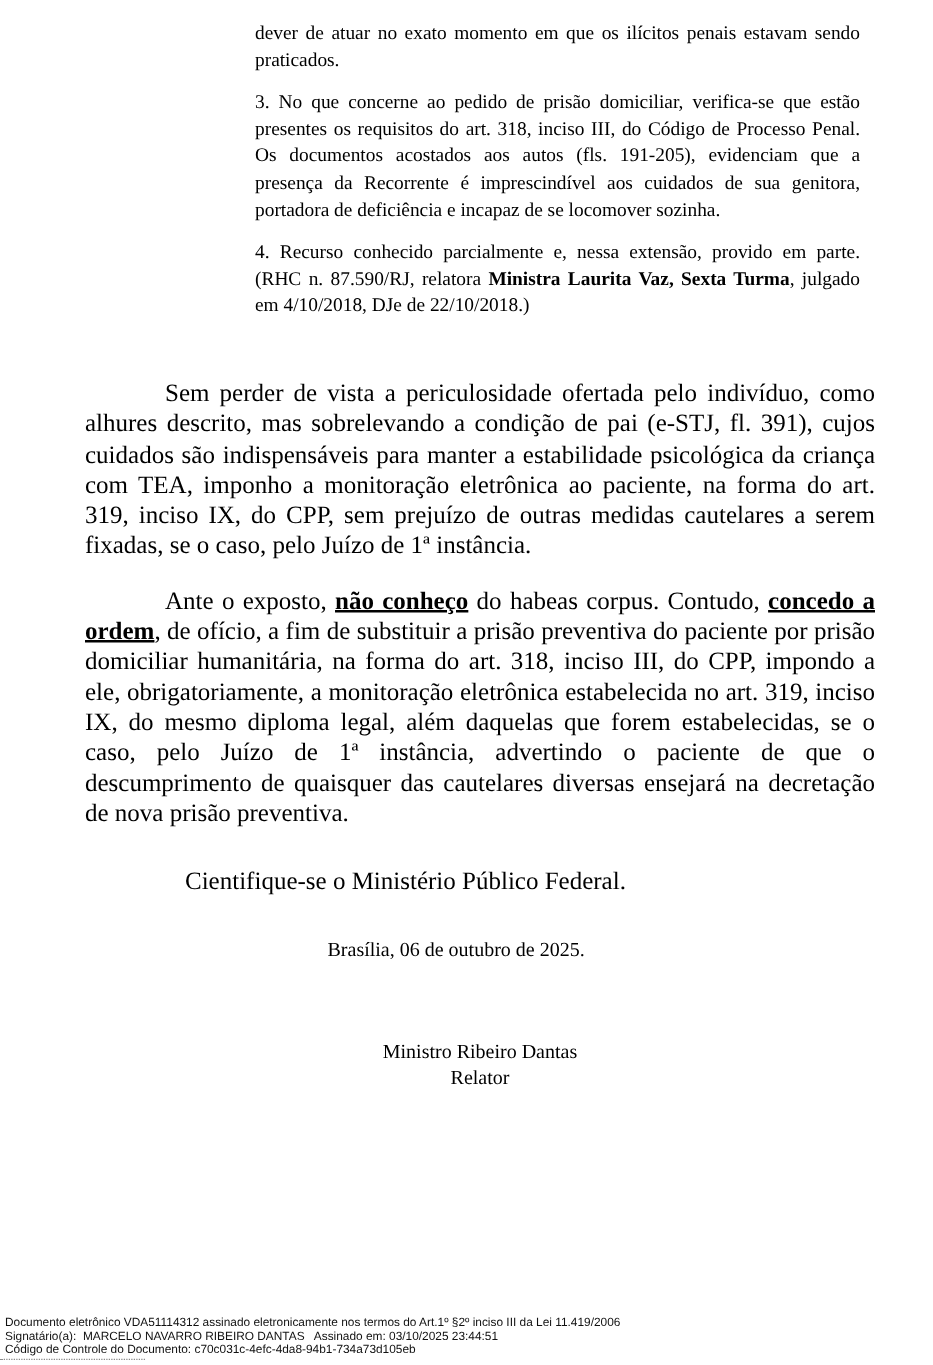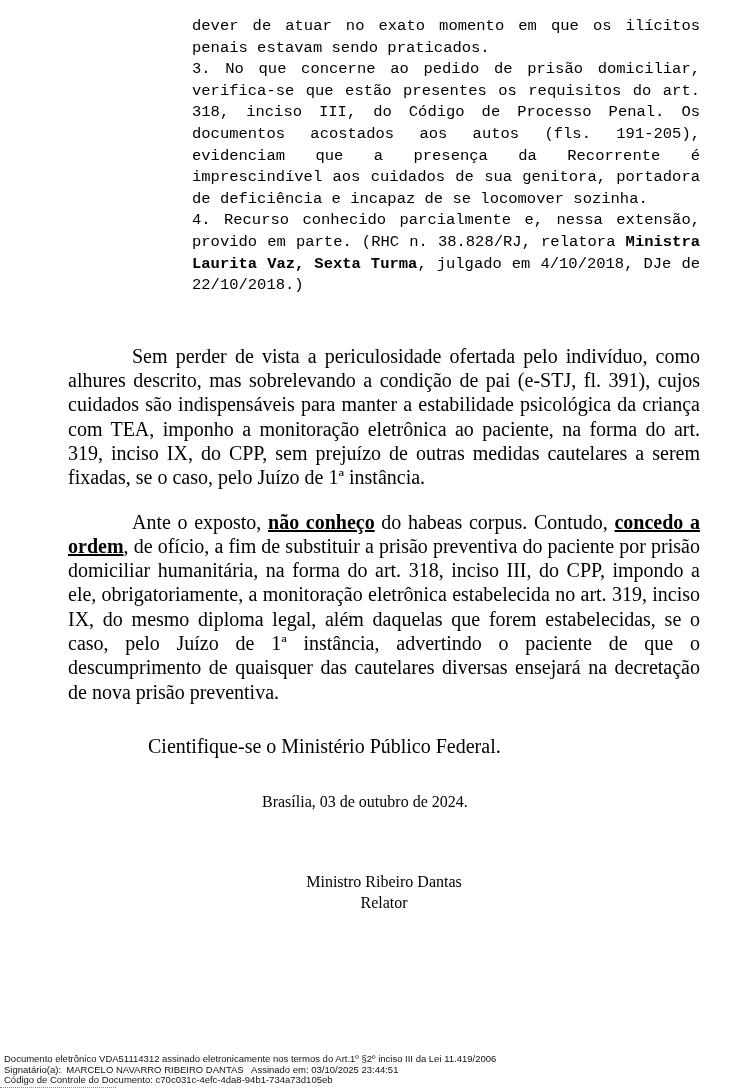--- a/index.html
+++ b/index.html
@@ -16,21 +16,21 @@
     left: 68px; top: 0;
     width: 632px;
   }
   
   .quote {
     margin: 16px 0 0 124px;
     font-size: 15.5px;
     line-height: 21.6px;
     text-align: justify;
   }
-  .quote p { margin: 0; font-family: Liberation Mono, monospace; }
+  .quote p { margin: 12px; }
   
   .body-para {
     font-size: 20px;
     line-height: 24.3px;
     text-align: justify;
     margin: 0;
   }
   .indent-64 { text-indent: 64px; }
   .indent-80 { text-indent: 80px; }
   .mt-para1 { margin-top: 47px; }
@@ -71,32 +71,32 @@
   }
 </style>
 </head>
 <body>
 
 <div class="content">
 
   <div class="quote">
     <p><span>dever de atuar no exato momento em que os ilícitos penais estavam sendo praticados.</span></p>
     <p><span>3. No que concerne ao pedido de prisão domiciliar, verifica-se que estão presentes os requisitos do art. 318, inciso III, do Código de Processo Penal. Os documentos acostados aos autos (fls. 191-205), evidenciam que a presença da Recorrente é imprescindível aos cuidados de sua genitora, portadora de deficiência e incapaz de se locomover sozinha.</span></p>
-    <p><span>4. Recurso conhecido parcialmente e, nessa extensão, provido em parte. (RHC n. 38.828/RJ, relatora </span><span class="seg-b">Ministra Laurita Vaz, Sexta Turma</span><span>, julgado em 4/10/2018, DJe de 22/10/2018.)</span></p>
+    <p><span>4. Recurso conhecido parcialmente e, nessa extensão, provido em parte. (RHC n. 87.590/RJ, relatora </span><span class="seg-b">Ministra Laurita Vaz, Sexta Turma</span><span>, julgado em 4/10/2018, DJe de 22/10/2018.)</span></p>
   </div>
 
   <p class="body-para indent-64 mt-para1"><span>Sem perder de vista a periculosidade ofertada pelo indivíduo, como alhures descrito, mas sobrelevando a condição de pai (e-STJ, fl. 391), cujos cuidados são indispensáveis para manter a estabilidade psicológica da criança com TEA, imponho a monitoração eletrônica ao paciente, na forma do art. 319, inciso IX, do CPP, sem prejuízo de outras medidas cautelares a serem fixadas, se o caso, pelo Juízo de 1ª instância.</span></p>
 
   <p class="body-para indent-64 mt-para2"><span>Ante o exposto, </span><span class="seg-b seg-u">não conheço</span><span> do </span><span class="seg-i">habeas corpus</span><span>. Contudo, </span><span class="seg-b seg-u">concedo a ordem</span><span>, de ofício, a fim de substituir a prisão preventiva do paciente por prisão domiciliar humanitária, na forma do art. 318, inciso III, do CPP, impondo a ele, obrigatoriamente, a monitoração eletrônica estabelecida no art. 319, inciso IX, do mesmo diploma legal, além daquelas que forem estabelecidas, se o caso, pelo Juízo de 1ª instância, advertindo o paciente de que o descumprimento de quaisquer das cautelares diversas ensejará na decretação de nova prisão preventiva.</span></p>
 
 
   <p class="body-para indent-80 mt-cient"><span>Cientifique-se o Ministério Público Federal.</span></p>
 
 
-  <p class="date-line">Brasília, 03 de outubro de 2024.</p>
+  <p class="date-line">Brasília, 06 de outubro de 2025.</p>
 
   <div class="signature">
     <p>Ministro Ribeiro Dantas</p>
     <p>Relator</p>
   </div>
 
 </div>
 
 <div class="footer">
   <p>Documento eletrônico VDA51114312 assinado eletronicamente nos termos do Art.1º §2º inciso III da Lei 11.419/2006</p>

